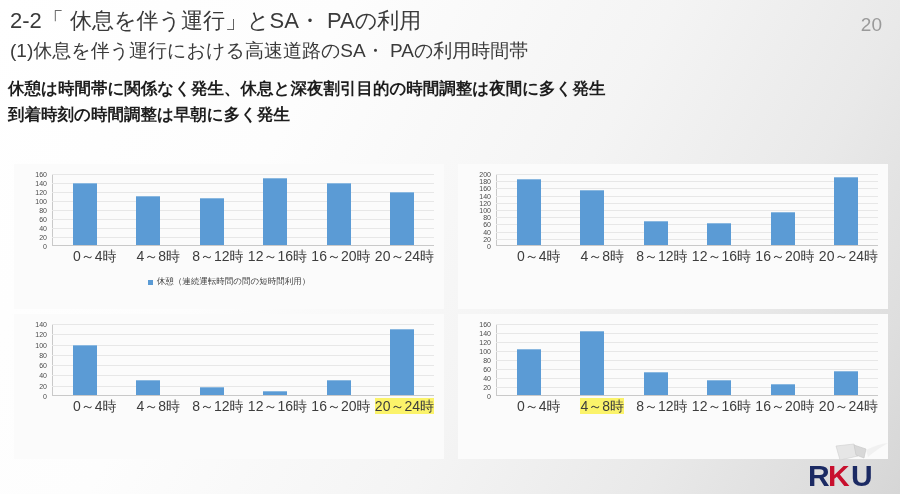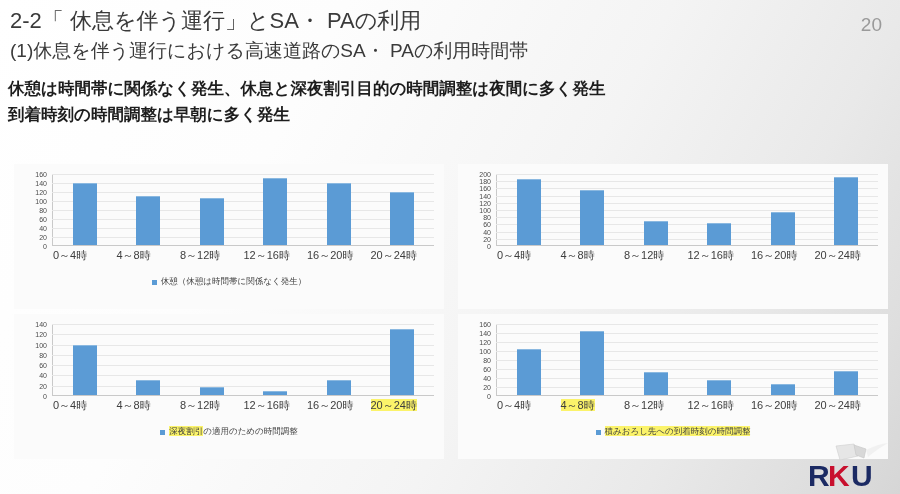--- a/index.html
+++ b/index.html
@@ -140,22 +140,22 @@
   }
   .xlabels {
     position: absolute;
     left: 39px;
     right: 10px;
     top: 84px;
     display: flex;
   }
   .xlabel {
     flex: 1 1 0;
-    text-align: left;
-    font-size: 11px;
+    text-align: right;
+    font-size: 14px;
     color: #3d3d3d;
     white-space: nowrap;
   }
   .hl { background: #fbf36a; }
   .legend {
     position: absolute;
     left: 0; right: 0;
     top: 112px;
     display: flex;
     align-items: center;
@@ -243,21 +243,21 @@
         <div class="xlabels">
           <div class="xlabel">0～4時</div>
           <div class="xlabel">4～8時</div>
           <div class="xlabel">8～12時</div>
           <div class="xlabel">12～16時</div>
           <div class="xlabel">16～20時</div>
           <div class="xlabel">20～24時</div>
         </div>
         <div class="legend">
           <span class="legend-swatch"></span>
-          <span class="legend-label">休憩（休憩は時間帯に関係なく発生）</span>
+          <span class="legend-label">休憩（連続運転時間の間の短時間利用）</span>
         </div>
       </div>
     </div>
   <div class="panel" id="panel-tr">
       <div class="plot">
         <div class="ylabels">
           <div class="ylabel" style="top:0.00px">200</div>
           <div class="ylabel" style="top:7.20px">180</div>
           <div class="ylabel" style="top:14.40px">160</div>
           <div class="ylabel" style="top:21.60px">140</div>
@@ -357,24 +357,20 @@
           </div>
         </div>
         <div class="xlabels">
           <div class="xlabel">0～4時</div>
           <div class="xlabel">4～8時</div>
           <div class="xlabel">8～12時</div>
           <div class="xlabel">12～16時</div>
           <div class="xlabel">16～20時</div>
           <div class="xlabel"><span class="hl">20～24時</span></div>
         </div>
-        <div class="legend">
-          <span class="legend-swatch"></span>
-          <span class="legend-label"><span class="hl">深夜割引</span>の適用のための時間調整</span>
-        </div>
       </div>
     </div>
   <div class="panel" id="panel-br">
       <div class="plot">
         <div class="ylabels">
           <div class="ylabel" style="top:0.00px">160</div>
           <div class="ylabel" style="top:9.00px">140</div>
           <div class="ylabel" style="top:18.00px">120</div>
           <div class="ylabel" style="top:27.00px">100</div>
           <div class="ylabel" style="top:36.00px">80</div>
@@ -416,24 +412,20 @@
           </div>
         </div>
         <div class="xlabels">
           <div class="xlabel">0～4時</div>
           <div class="xlabel"><span class="hl">4～8時</span></div>
           <div class="xlabel">8～12時</div>
           <div class="xlabel">12～16時</div>
           <div class="xlabel">16～20時</div>
           <div class="xlabel">20～24時</div>
         </div>
-        <div class="legend">
-          <span class="legend-swatch"></span>
-          <span class="legend-label"><span class="hl">積みおろし先への到着時刻の時間調整</span></span>
-        </div>
       </div>
     </div>
 
   <div id="logo">
     <svg viewBox="0 0 88 50" width="88" height="50" aria-hidden="true">
       <g>
         <path d="M30 4 L48 2 L52 14 L34 18 Z" fill="#e6e6e6" stroke="#cfcfcf" stroke-width="0.6"></path>
         <path d="M48 3 L60 7 L58 16 L50 13 Z" fill="#d8d8d8" stroke="#c6c6c6" stroke-width="0.6"></path>
         <path d="M60 8 Q72 2 82 1 Q70 8 62 15 Z" fill="#efefef" opacity="0.8"></path>
         <text x="2" y="44" font-family="'Liberation Sans', sans-serif" font-size="30" font-weight="bold" fill="#1b2a63">R</text>

